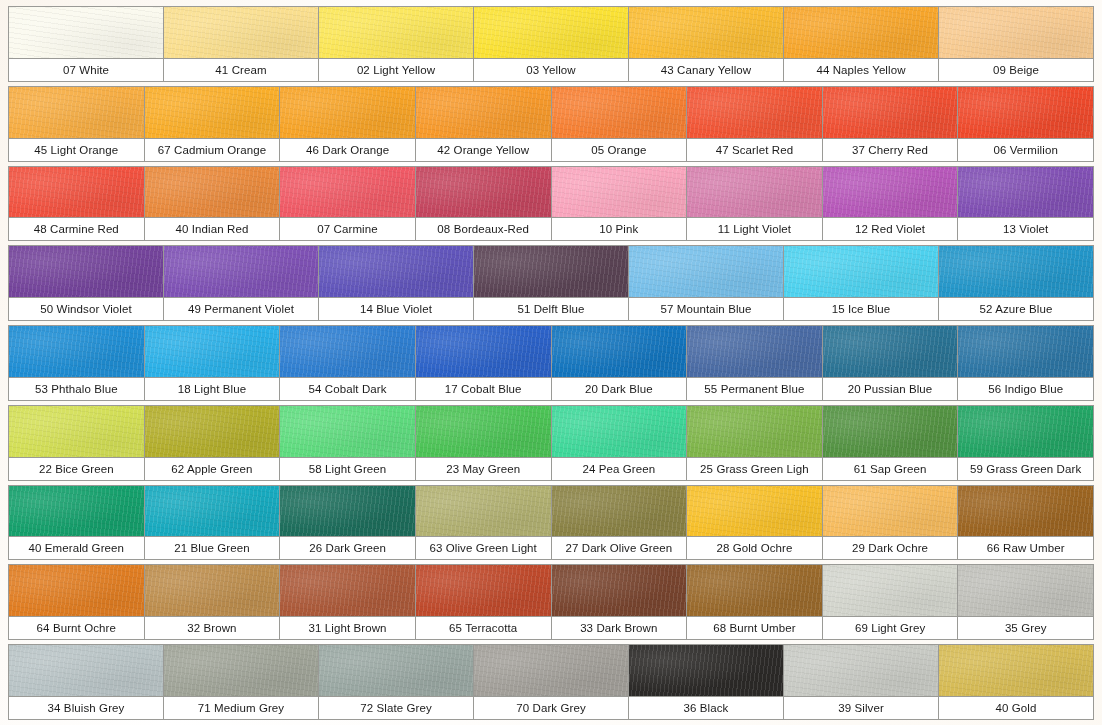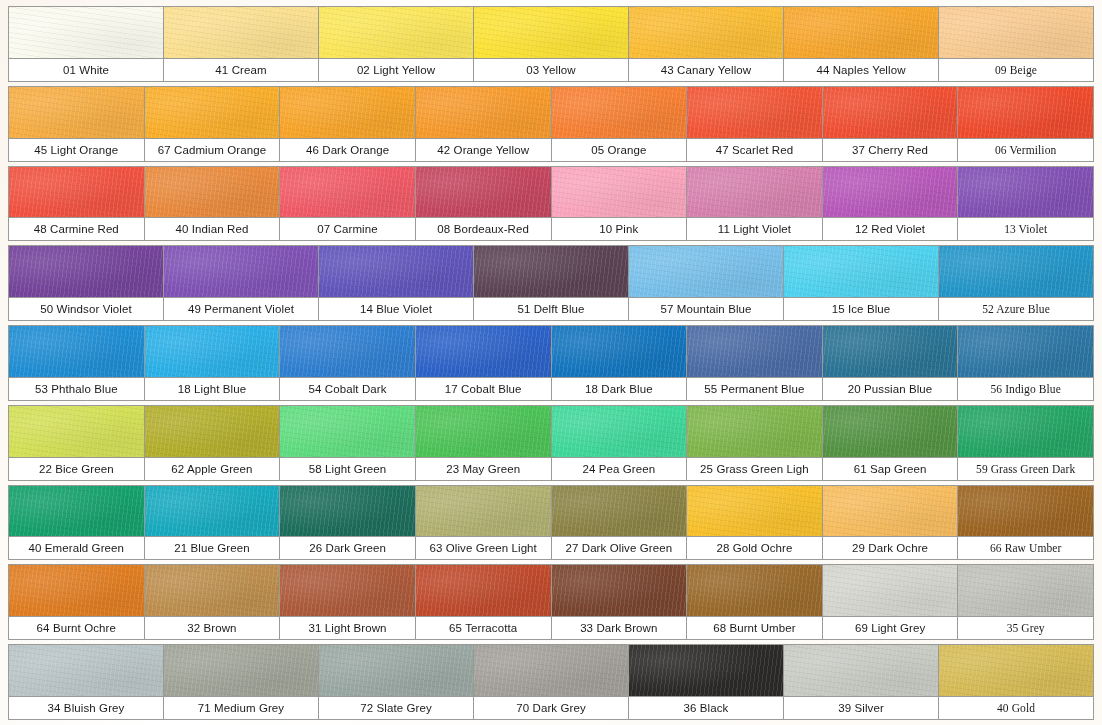--- a/index.html
+++ b/index.html
@@ -26,21 +26,21 @@
   }
   .row:last-child{margin-bottom:0;border-radius:7px;}
   .cell{
     flex:1 1 0;min-width:0;
     display:flex;flex-direction:column;
     border:1px solid #9a9a96;
     box-sizing:border-box;
     margin-right:-1px;
     position:relative;
   }
-  .cell:last-child{margin-right:0;font-family:Liberation Serif, serif;}
+  .cell:last-child{margin-right:0;}
   .swatch{
     flex:1 1 auto;
     position:relative;
     overflow:hidden;
   }
   
   .swatch::after{
     content:"";position:absolute;inset:0;
     background-image:
       repeating-linear-gradient(97deg, rgba(255,255,255,.11) 0px, rgba(255,255,255,.11) 1px, rgba(0,0,0,0) 1px, rgba(0,0,0,0) 4px),
@@ -69,21 +69,21 @@
   .label.big{font-size:14px;}
 </style>
 </head>
 <body>
 
 <div id="paper">
   <div id="chart">
       <div class="row">
         <div class="cell">
           <div class="swatch" style="background: rgb(251, 250, 239);"></div>
-          <div class="label">01 White</div>
+          <div class="label">07 White</div>
         </div>
         <div class="cell">
           <div class="swatch" style="background: rgb(250, 223, 143);"></div>
           <div class="label">41 Cream</div>
         </div>
         <div class="cell">
           <div class="swatch" style="background: rgb(251, 230, 88);"></div>
           <div class="label">02 Light Yellow</div>
         </div>
         <div class="cell">
@@ -213,21 +213,21 @@
         <div class="cell">
           <div class="swatch" style="background: rgb(47, 127, 209);"></div>
           <div class="label">54 Cobalt Dark</div>
         </div>
         <div class="cell">
           <div class="swatch" style="background: rgb(44, 98, 200);"></div>
           <div class="label">17 Cobalt Blue</div>
         </div>
         <div class="cell">
           <div class="swatch" style="background: rgb(19, 117, 190);"></div>
-          <div class="label">18 Dark Blue</div>
+          <div class="label">20 Dark Blue</div>
         </div>
         <div class="cell">
           <div class="swatch" style="background: rgb(74, 107, 164);"></div>
           <div class="label">55 Permanent Blue</div>
         </div>
         <div class="cell">
           <div class="swatch" style="background: rgb(42, 115, 148);"></div>
           <div class="label">20 Pussian Blue</div>
         </div>
         <div class="cell">

